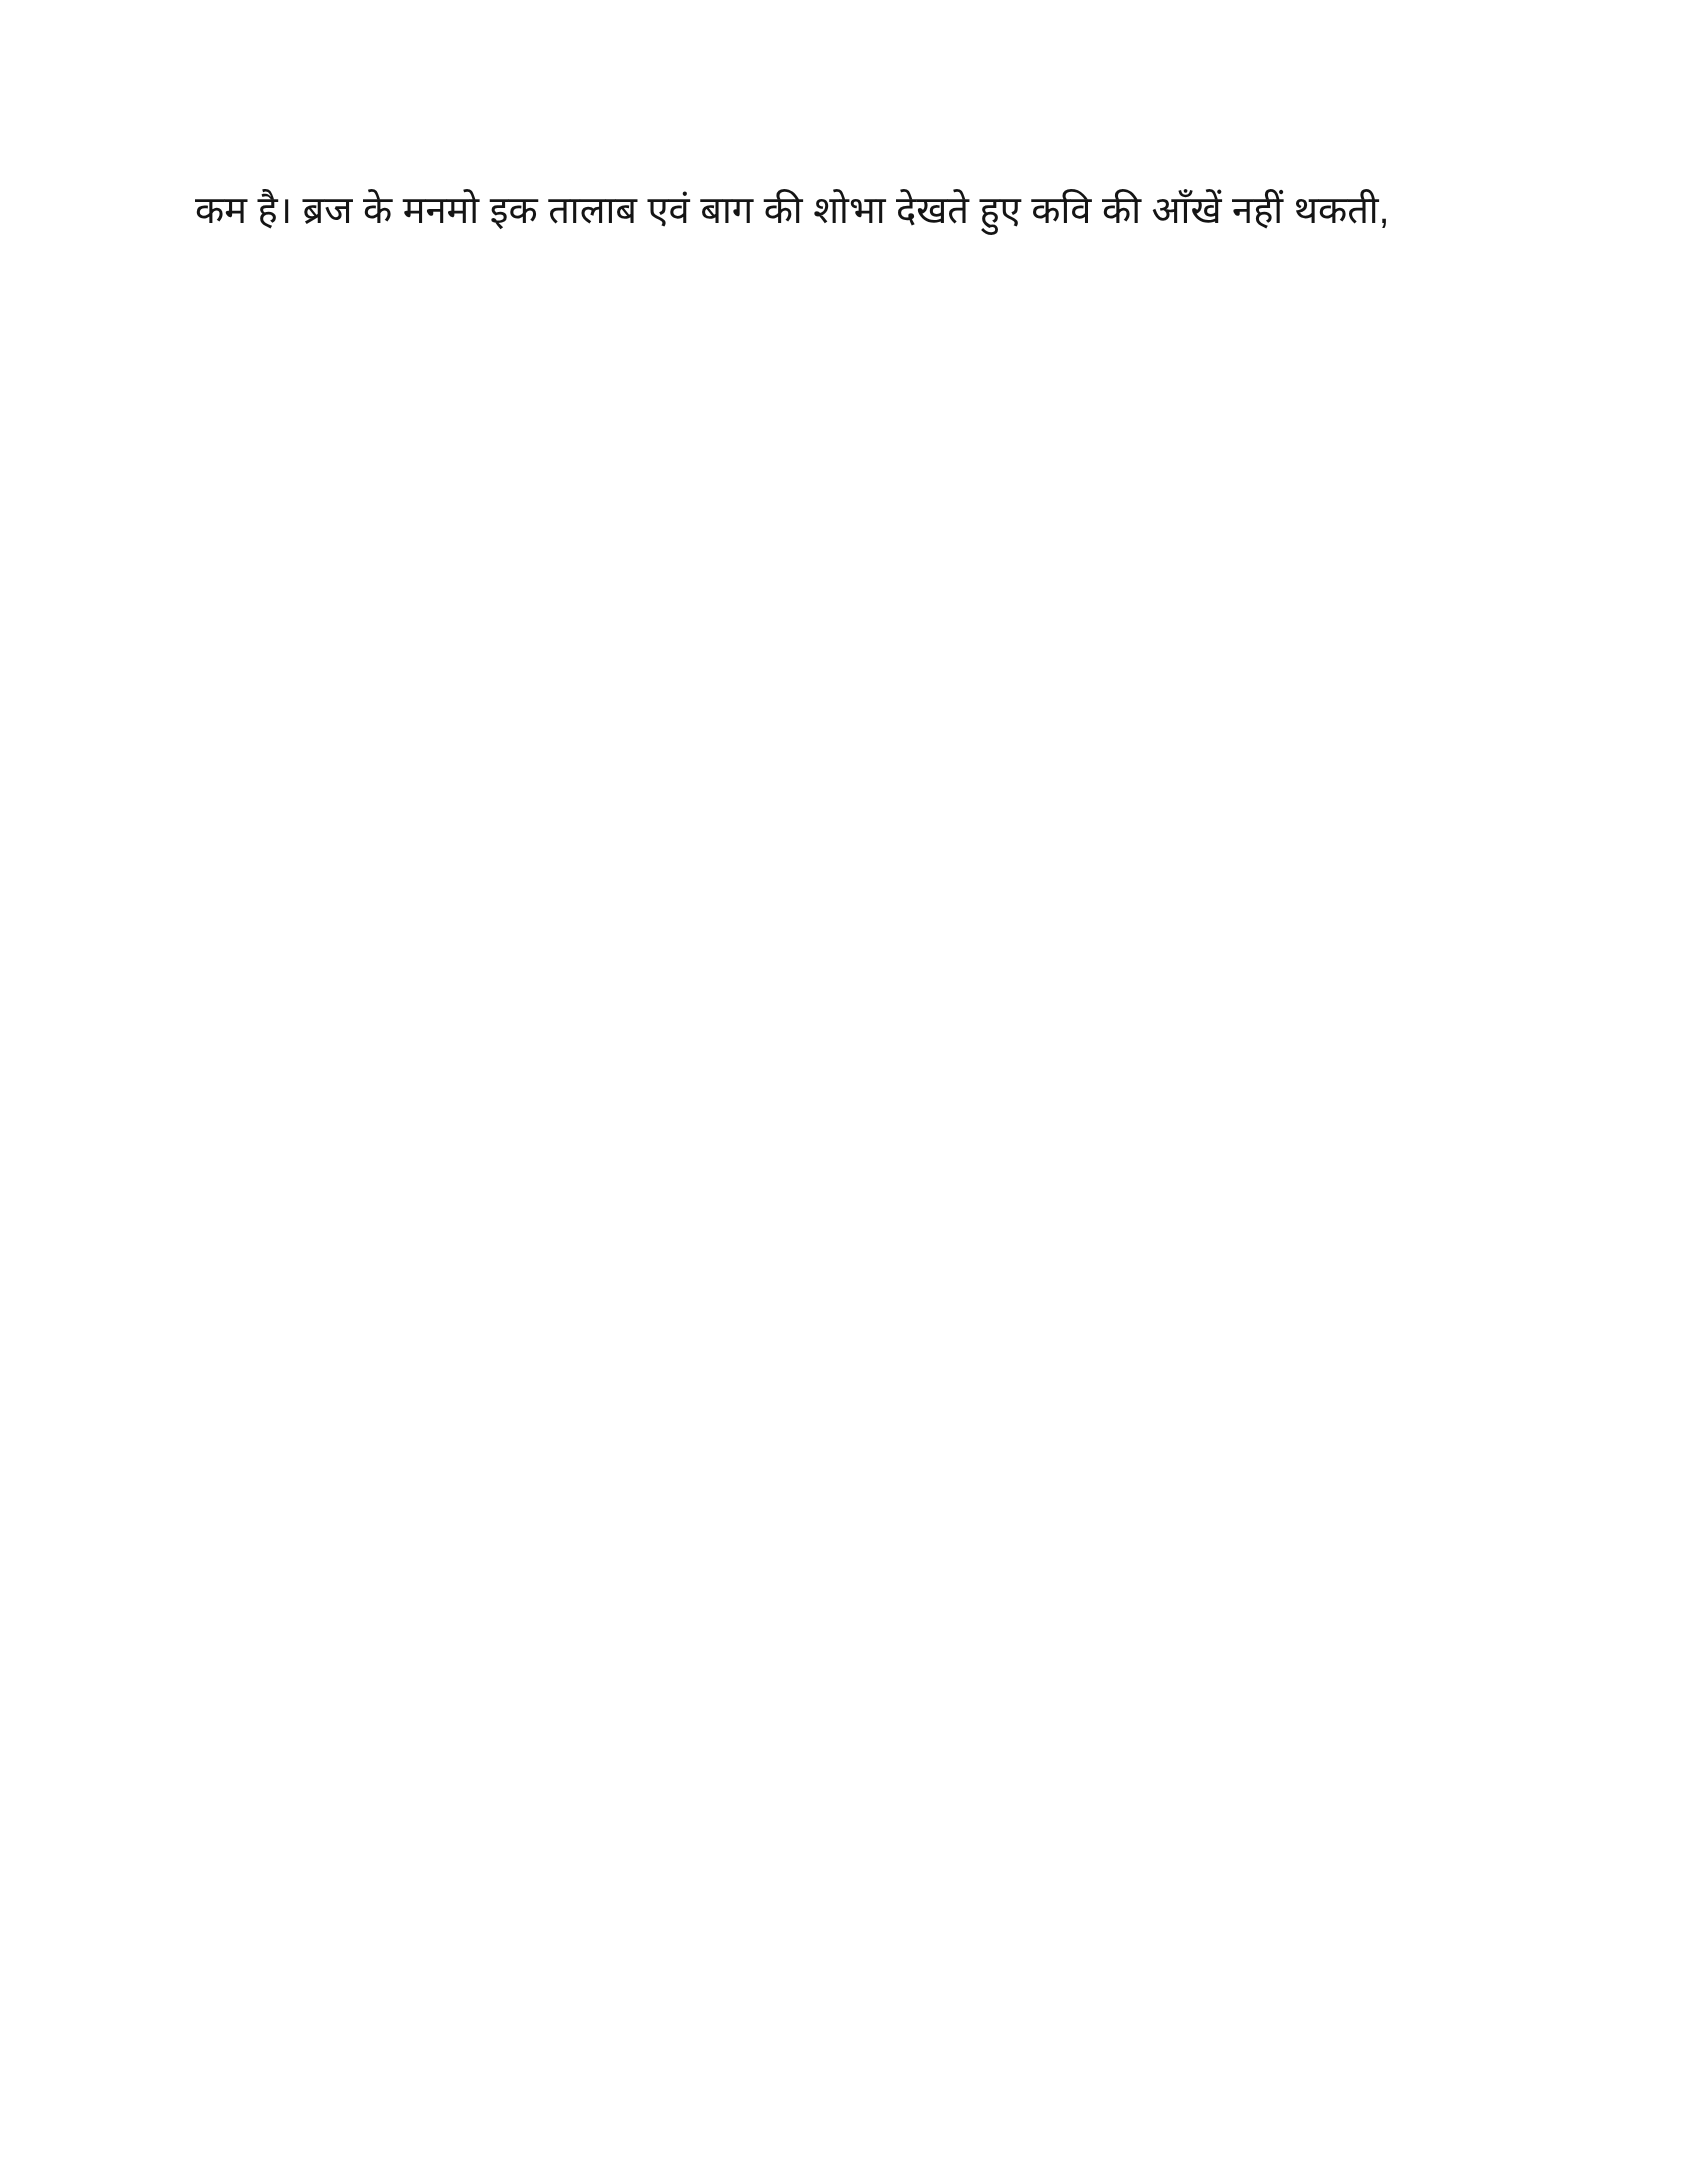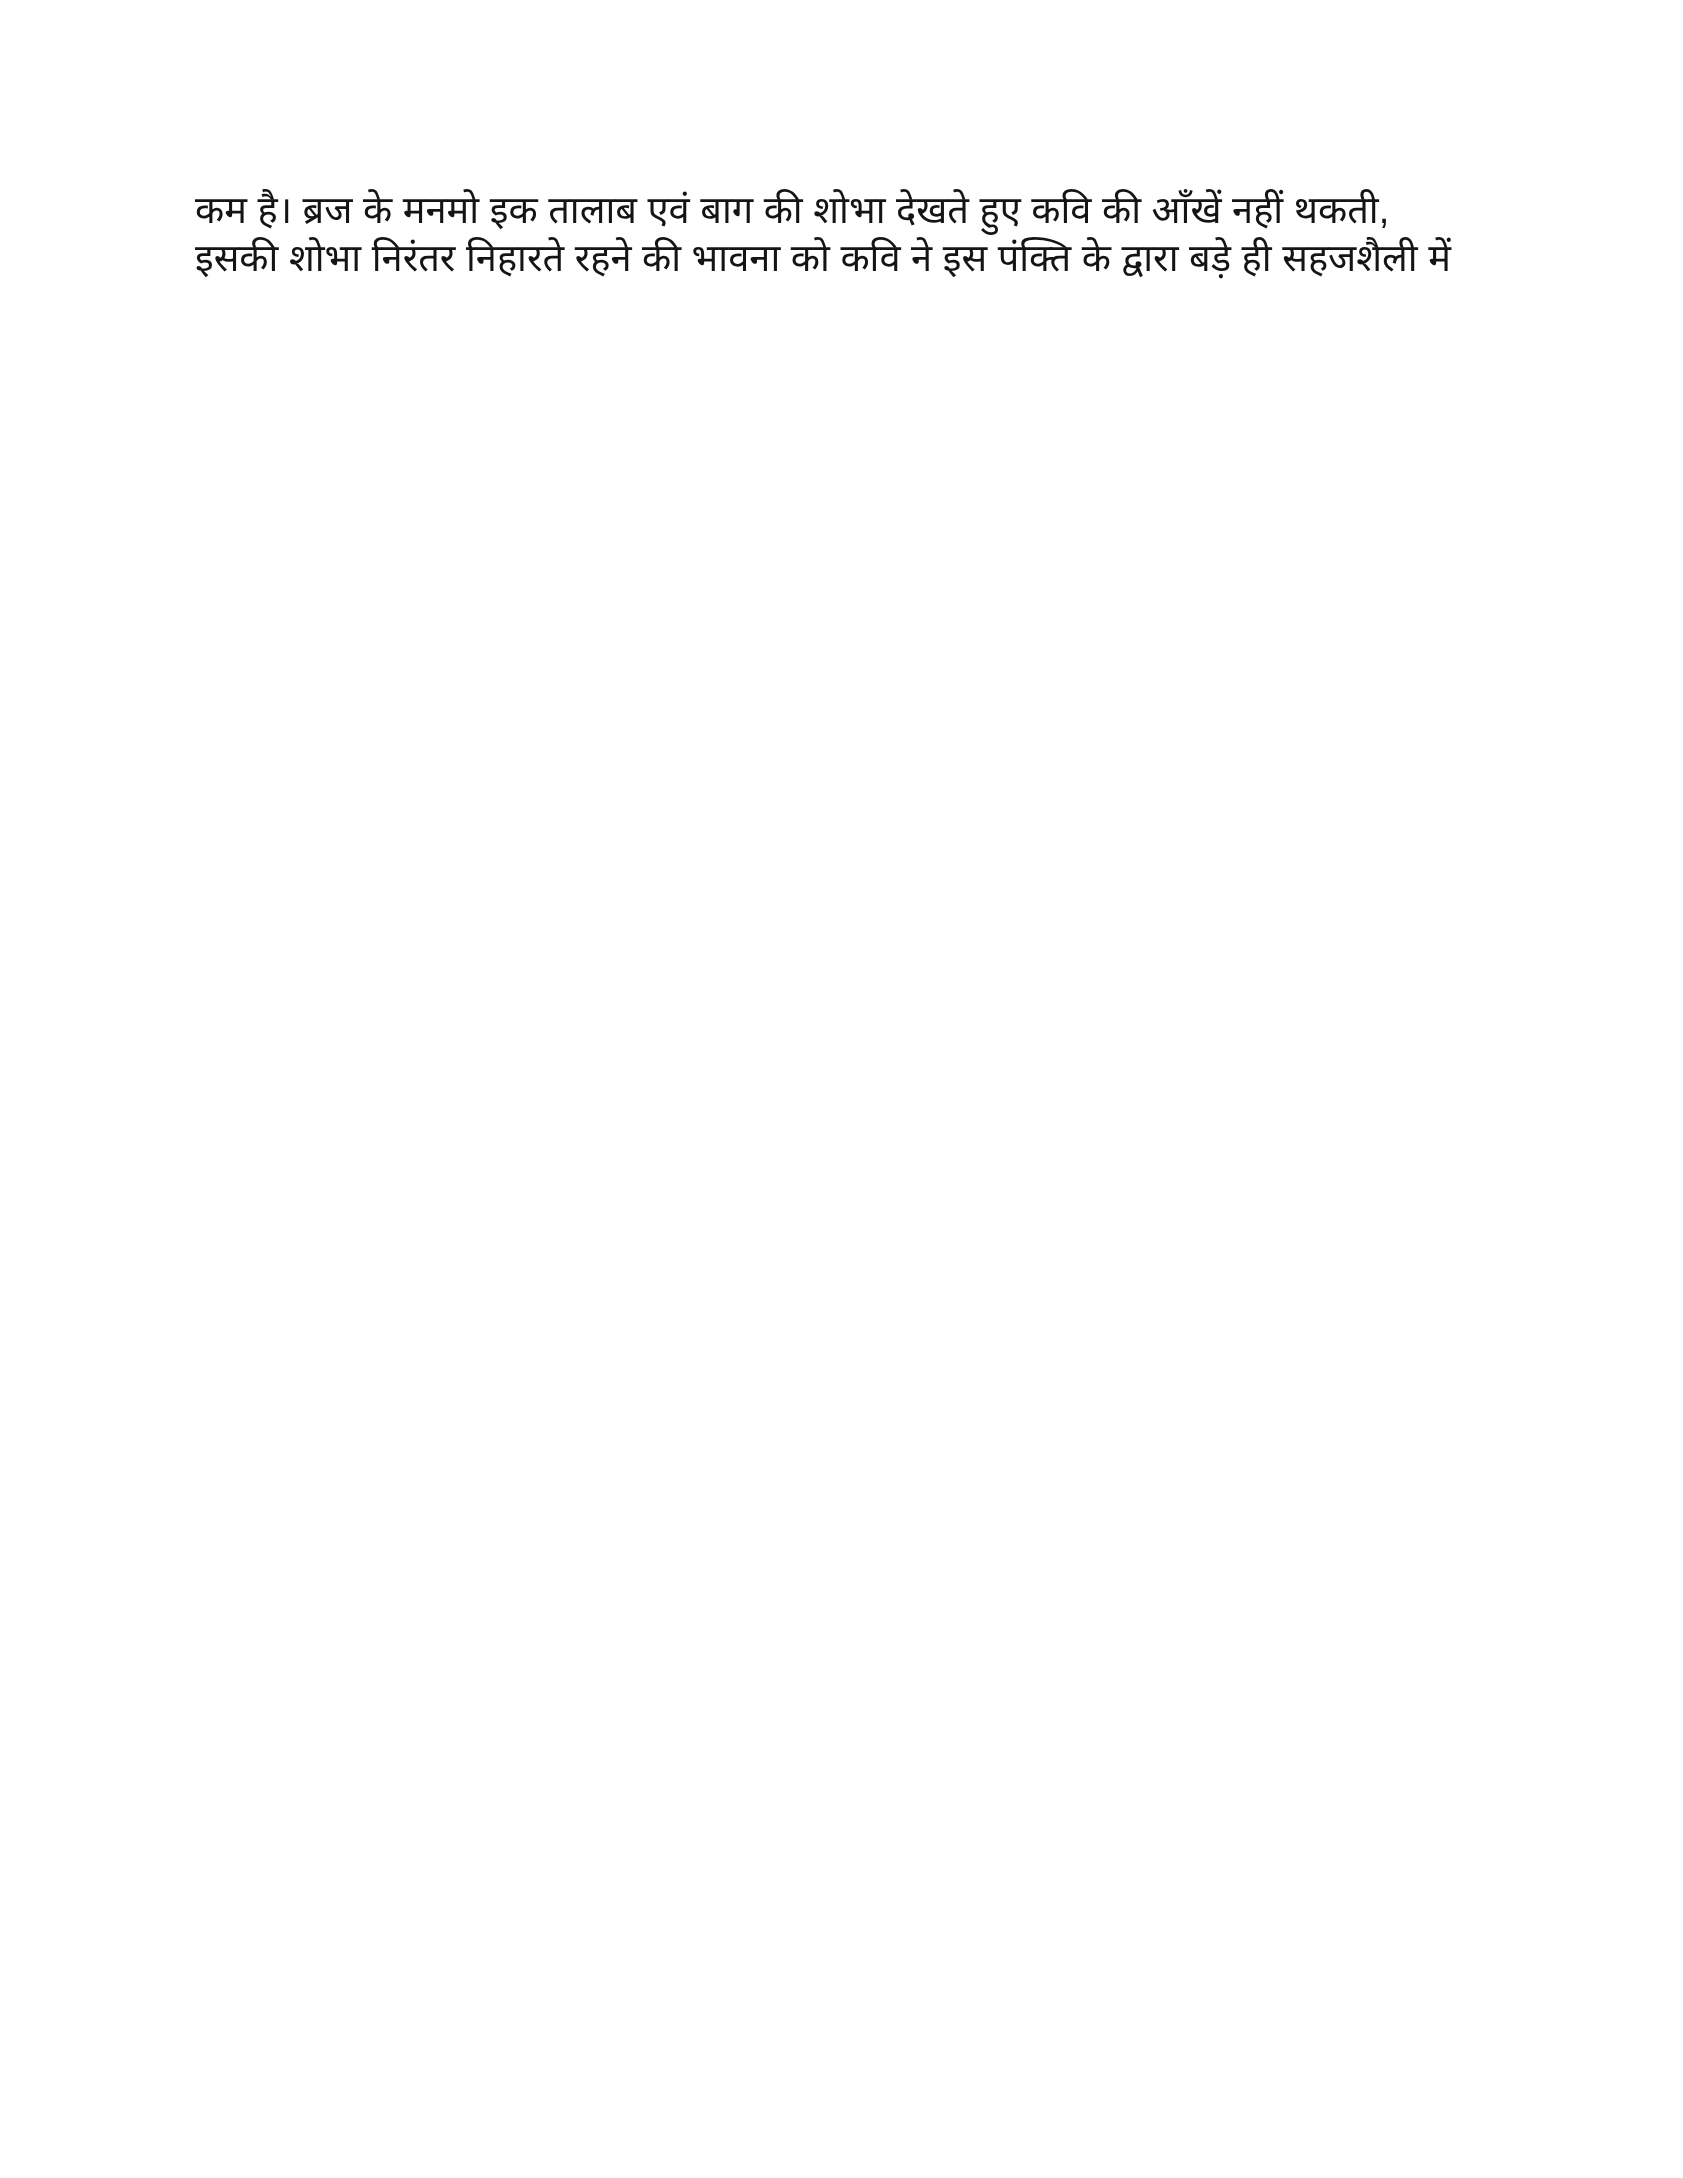--- a/index.html
+++ b/index.html
@@ -30,16 +30,15 @@
   .text-line {
     white-space: nowrap;
   }
 </style>
 </head>
 <body>
 
 <div class="page">
   <div class="paragraph">
     <div class="text-line">कम है। ब्रज के मनमो इक तालाब एवं बाग की शोभा देखते हुए कवि की आँखें नहीं थकती,</div>
-    <div class="text-line">इसकी शोभा निरंतर निहारते रहने की भावना को कवि ने इस पंक्ति के द्वारा बड़े ही सहजशैली में</div>
   </div>
 </div>
 
 
 </body></html>

